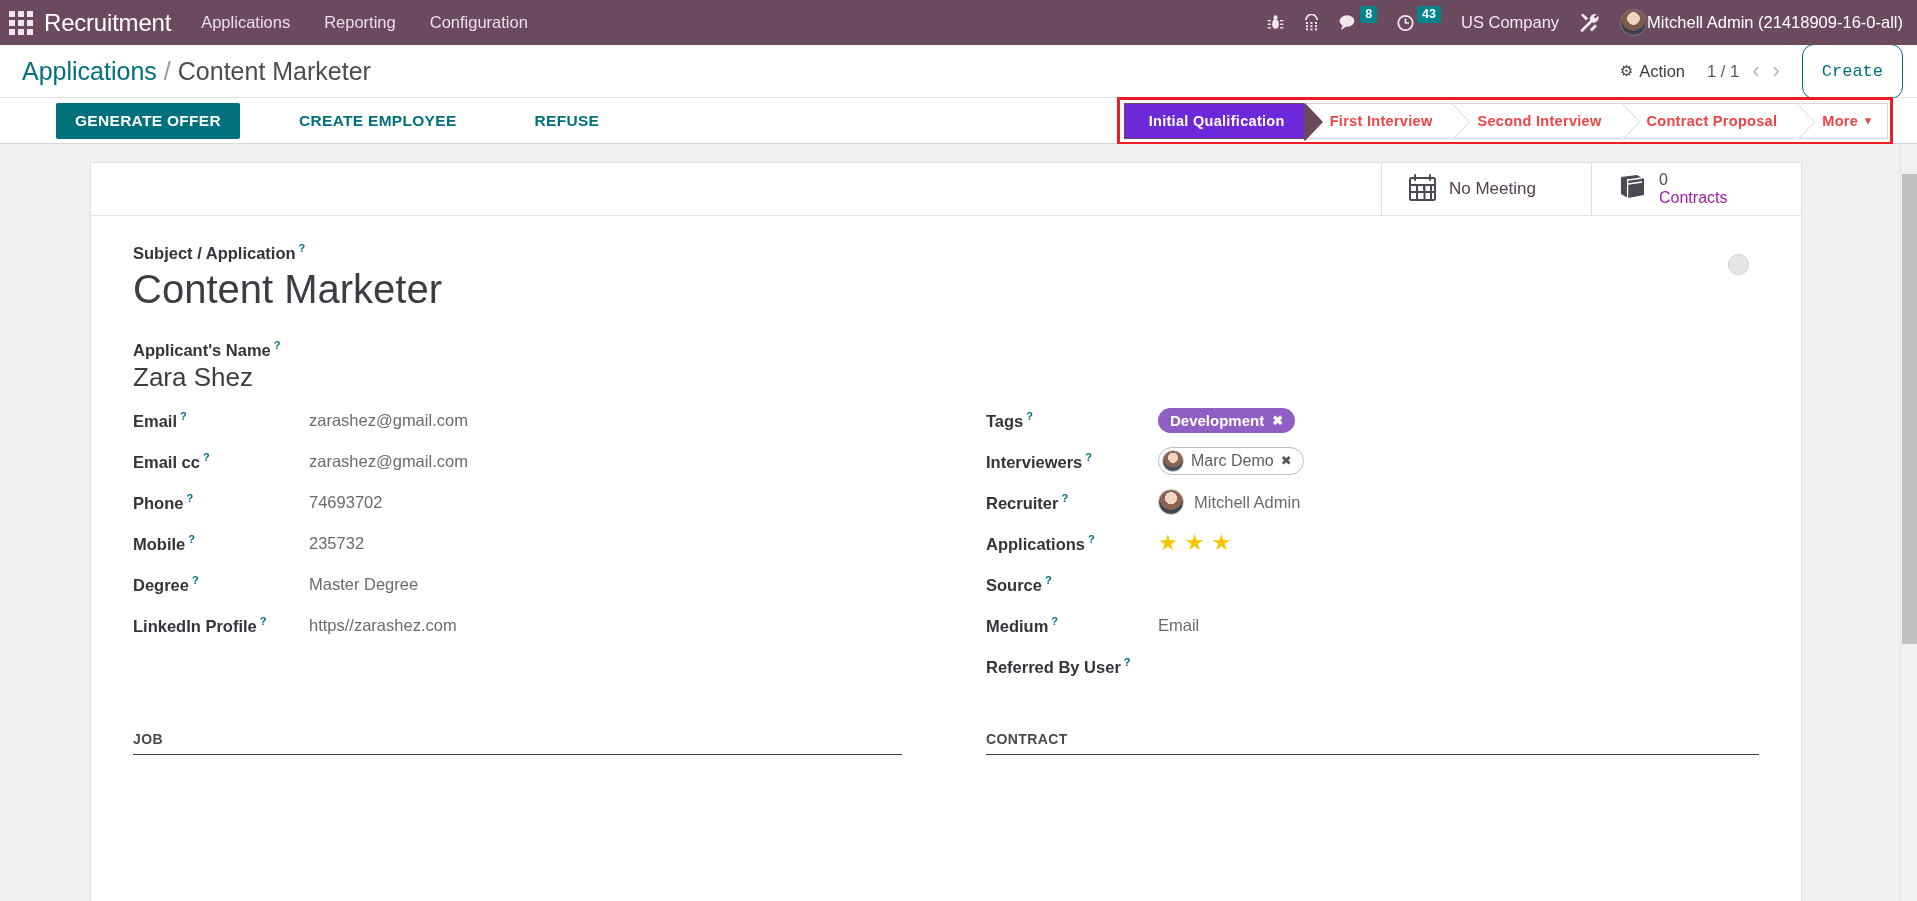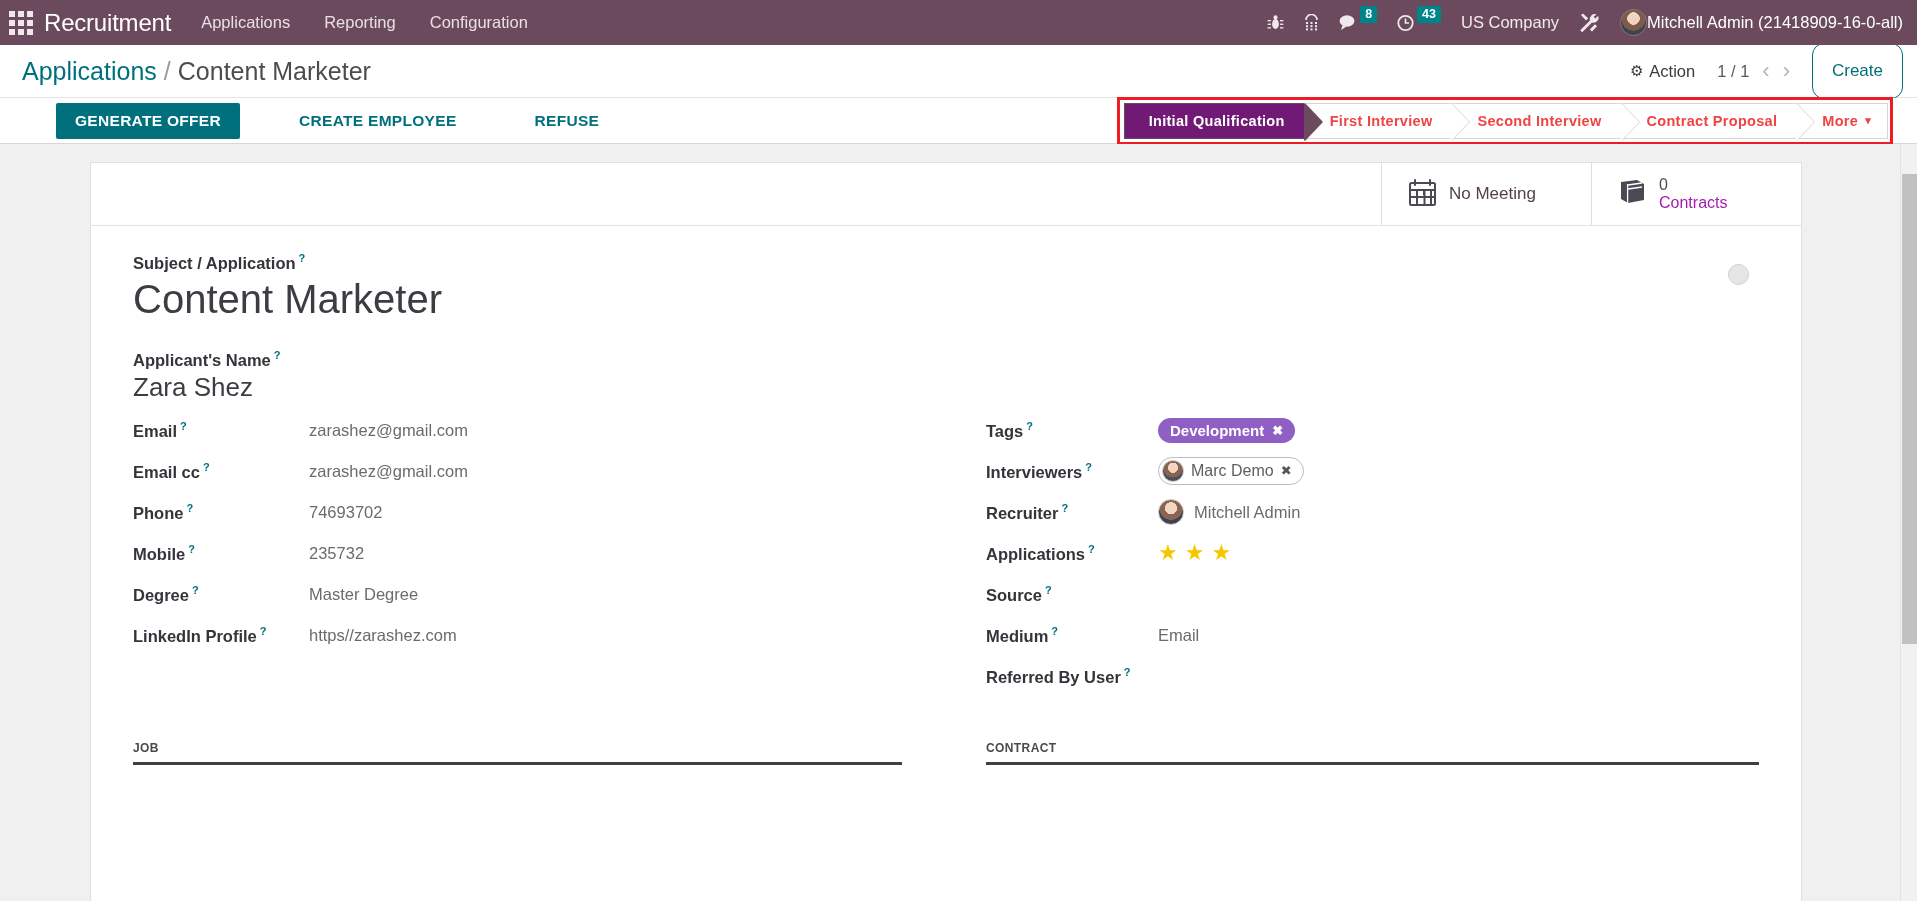--- a/index.html
+++ b/index.html
@@ -68,21 +68,21 @@
   .cp-right { margin-left: auto; display: flex; align-items: center; gap: 22px; }
   .action-btn {
     display: flex; align-items: center; gap: 6px;
     font-size: 16.5px; color: #3b3b3b; cursor: pointer;
   }
   .gear { font-size: 15px; }
   .pager { font-size: 16.5px; color: #5b5b5b; display: flex; align-items: center; gap: 13px; }
   .pager-arrow { color: #b4b4b4; font-size: 22px; cursor: pointer; line-height: 1; }
   .create-btn {
     border: 1px solid #00707d; color: #00707d; background: #fff;
-    font-size: 17px; padding: 17px 19px; border-radius: 12px; cursor: pointer;
+    font-size: 17px; padding: 17px 19px; border-radius: 12px; cursor: pointer; font-family: Liberation Mono, monospace;
   }
 
   
   .cp-bottom {
     height: 46px; background: #fff;
     display: flex; align-items: stretch;
     border-bottom: 1px solid #d8d8d8;
     position: relative;
   }
   .btn-group { display: flex; align-items: center; padding-left: 16px; gap: 0; }
@@ -122,21 +122,21 @@
     border-left: 18px solid #fff;
   }
   .stage::before {
     content: ""; position: absolute; right: -19px; top: -1px;
     width: 0; height: 0; z-index: 1;
     border-top: 19px solid transparent;
     border-bottom: 19px solid transparent;
     border-left: 18px solid #d6d6d6;
   }
   .stage.active {
-    background: #701a75; color: #ffffff;
+    background: #6d28d9; color: #ffffff;
     border-color: #6b4a5e;
   }
   .stage.active::after { border-left-color: #6b4a5e; }
   .stage.active::before { border-left-color: #6b4a5e; }
   .stage.last { border-right: 1px solid #d6d6d6; padding-right: 16px; }
   .stage.last::after, .stage.last::before { display: none; }
   .caret { display:inline-block; margin-left: 7px; font-size: 11px; }
 
   
   .main {
@@ -147,21 +147,21 @@
   }
   .sheet-bg { position: absolute; inset: 0; background: #f0f0f0; }
   .sheet {
     position: absolute; left: 90px; top: 18px; width: 1712px;
     background: #fff; border: 1px solid #e0e0e0;
     min-height: 900px;
   }
 
   
   .smart-row {
-    height: 63px; display: flex; justify-content: flex-end;
+    height: 53px; display: flex; justify-content: flex-end;
     border-bottom: 1px solid #e3e3e3;
   }
   .smart-btn {
     display: flex; align-items: center; gap: 12px;
     padding: 0 26px; border-left: 1px solid #dedede;
     cursor: pointer; min-width: 210px;
   }
   .smart-ico { color: #4a4a55; flex: none; }
   .smart-txt { font-size: 17px; color: #55404f; line-height: 1.15; }
   .smart-txt .num { display: block; font-size: 16px; color: #4c4c4c; }
@@ -220,22 +220,22 @@
   }
   .m2m-txt { font-size: 16px; color: #5e5e5e; }
   .m2m-x { font-size: 13px; color: #555; }
   .m2o { display: inline-flex; align-items: center; gap: 10px; cursor: pointer; }
   .stars { display: flex; gap: 7px; font-size: 22px; color: #f6c700; line-height: 1; cursor: pointer; }
 
   .sections { display: flex; margin-top: 44px; }
   .sec { width: 50%; padding-right: 44px; }
   .sec.right { padding-left: 40px; padding-right: 0; }
   .sec-title {
-    font-size: 12px; font-weight: 700; color: #4a4a4a; letter-spacing: .4px;
-    padding-bottom: 7px; border-bottom: 3px solid #404040;
+    font-size: 14px; font-weight: 700; color: #4a4a4a; letter-spacing: .4px;
+    padding-bottom: 7px; border-bottom: 1px solid #404040;
   }
 
   
   .scrollbar {
     position: absolute; right: 0; top: 0; width: 17px; height: 100%;
     background: #f1f1f1; border-left: 1px solid #e3e3e3;
   }
   .thumb {
     position: absolute; left: 1px; top: 30px; width: 15px; height: 470px;
     background: #c1c1c1; border-radius: 0;

